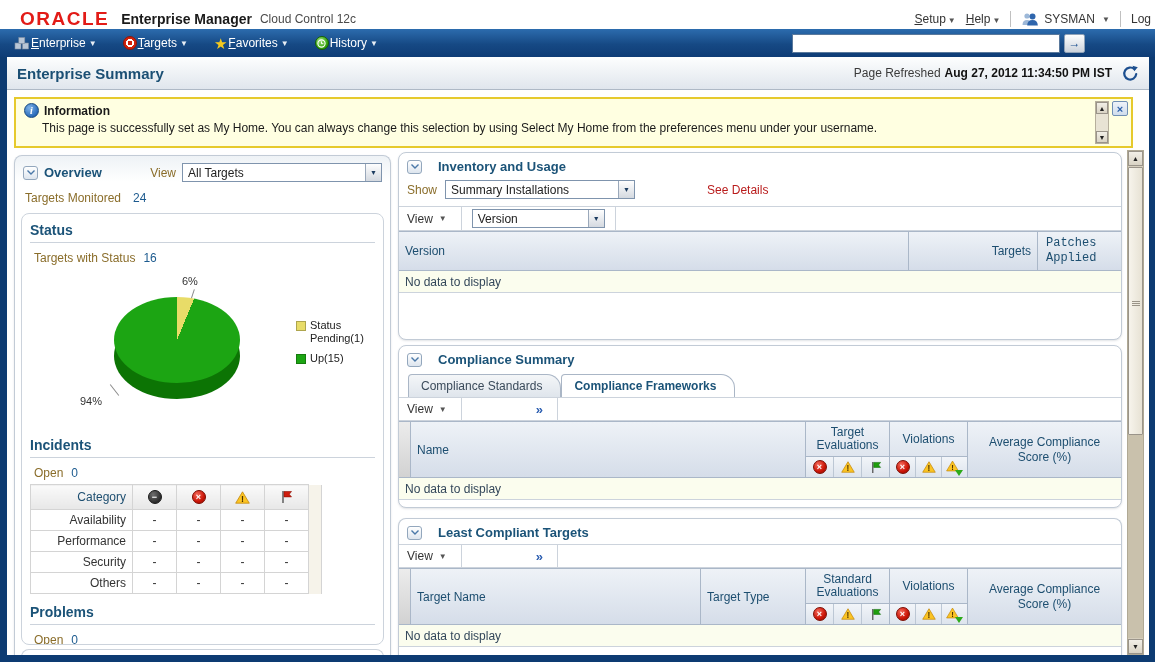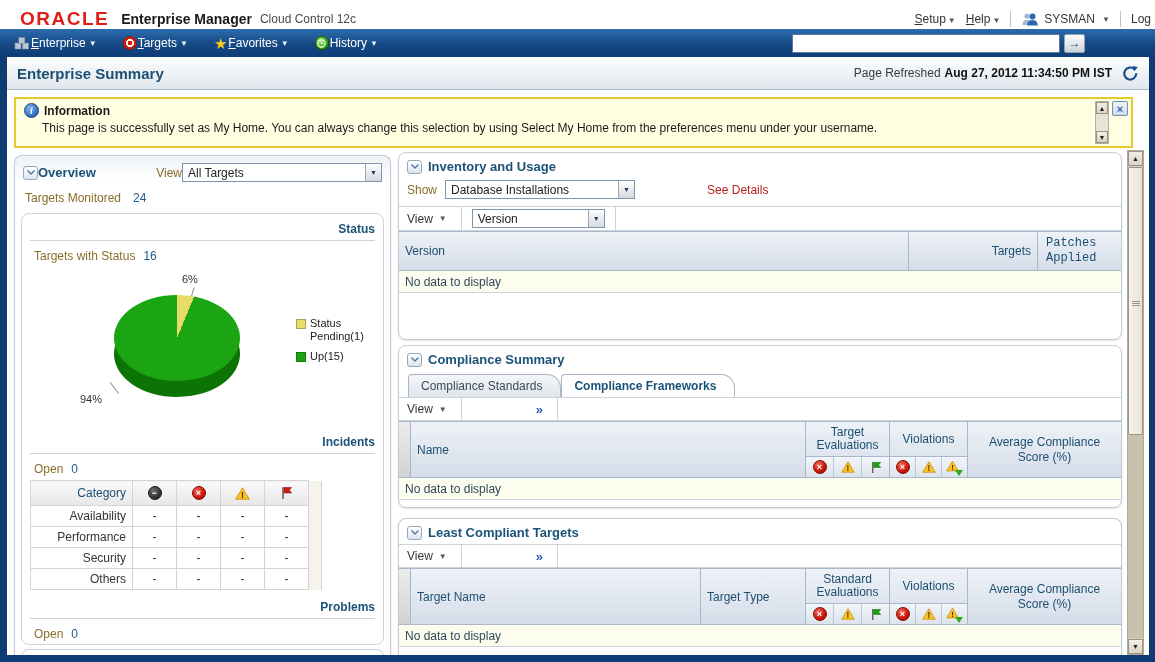--- a/index.html
+++ b/index.html
@@ -47,21 +47,21 @@
   .info-row1 { display:flex; align-items:center; gap:5px; padding:4px 0 0 8px; }
   .info-title { font-weight:bold; color:#1a1a1a; }
   .ic-info { width:15px; height:15px; border-radius:50%; background:radial-gradient(circle at 35% 30%,#7fb3e8,#2a6cbb 70%,#1b4f8f); border:1px solid #17497f; color:#fff; font-family:"Liberation Serif",serif; font-style:italic; font-weight:bold; font-size:10px; display:flex; align-items:center; justify-content:center; }
   .info-msg { padding:3px 0 0 26px; color:#1a1a1a; }
   .mini-scroll { position:absolute; right:22px; top:2px; bottom:2px; width:14px; background:#e8e3d4; border:1px solid #b6af9c; display:flex; flex-direction:column; justify-content:space-between; }
   .mini-btn { height:12px; background:linear-gradient(#f2efe7,#d9d3c4); border:1px solid #9a948a; font-size:7px; color:#222; display:flex; align-items:center; justify-content:center; }
   .close-btn { position:absolute; right:3px; top:2px; width:16px; height:15px; background:linear-gradient(#eef3f9,#cfdcec); border:1px solid #6f8fb4; border-radius:2px; color:#2a5fa8; font-weight:bold; font-size:11px; display:flex; align-items:center; justify-content:center; }
 
   
   .card { position:absolute; background:#fff; border:1px solid #c2cbd6; border-radius:8px; box-shadow:0 1px 2px rgba(90,100,115,.18); overflow:hidden; }
-  .card-hdr { display:flex; align-items:center; gap:6px; padding:6px 8px 4px 8px; }
+  .card-hdr { display:flex; align-items:center; gap:16px; padding:6px 8px 4px 8px; }
   .sec-title { font-weight:bold; font-size:13px; color:#1b5378; }
   .chev-btn { width:15px; height:14px; border:1px solid #93a7bd; border-radius:3px; background:linear-gradient(#fff,#dde5ee); display:flex; align-items:center; justify-content:center; flex:none; }
   .olive { color:#8a6d2a; }
   .bluev { color:#1d5b8f; }
   .link { color:#b91c1c; }
 
   .sel { display:inline-flex; align-items:center; height:19px; border:1px solid #7f94ad; background:#fff; }
   .sel .txt { flex:1; padding:0 5px; white-space:nowrap; overflow:hidden; }
   .sel .dbtn { width:16px; height:100%; border-left:1px solid #9aa8ba; background:linear-gradient(#fefefe,#d4d9e0); display:flex; align-items:center; justify-content:center; font-size:7px; color:#1c3c60; }
 
@@ -86,25 +86,25 @@
 
   
   .ic-crit,.ic-fatal { width:14px; height:14px; border-radius:50%; display:flex; align-items:center; justify-content:center; color:#fff; font-size:9px; font-weight:bold; line-height:1; flex:none; }
   .ic-crit { background:radial-gradient(circle at 35% 30%,#f4695a,#cb1507 60%,#8e0f04); border:1px solid #7c0d03; }
   .ic-fatal { background:radial-gradient(circle at 35% 30%,#6e6e6e,#2c2c2c 70%); border:1px solid #1d1d1d; }
   .ic-minor { position:relative; width:17px; height:15px; flex:none; }
   .ic-minor .arr { position:absolute; right:0; bottom:-1px; width:0; height:0; border-left:4px solid transparent; border-right:4px solid transparent; border-top:6px solid #2daa1a; }
 
   
   #overview-card { left:14px; top:155px; width:377px; height:500px; border-bottom:none; border-radius:8px 8px 0 0; background:linear-gradient(#eef2f6,#ffffff 26px); }
-  .ov-hdr { display:flex; align-items:center; padding:7px 8px 5px 8px; }
+  .ov-hdr { display:flex; align-items:center; gap:6px; padding:7px 8px 5px 8px; }
   .ov-hdr .sel { width:200px; }
   .kv { display:flex; gap:12px; padding:4px 10px 6px 10px; }
   .inner-box { margin:2px 6px 0 6px; border:1px solid #ccd3dc; border-radius:8px; padding:6px 8px; height:432px; overflow:hidden; background:#fff; }
-  .sub-title { font-weight:bold; font-size:12px; color:#1b5378; padding:2px 0 4px 0;text-align:right; }
+  .sub-title { font-weight:bold; font-size:14px; color:#1b5378; padding:2px 0 4px 0; }
   .hr { border-bottom:1px solid #ccd3dc; }
   .kv2 { display:flex; gap:8px; padding:8px 4px 2px 4px; }
 
   
   .pie-wrap { position:relative; height:168px; }
   .pie-side { position:absolute; left:84px; top:46px; width:126px; height:86px; border-radius:50%; background:#0c7404; }
   .pie-top  { position:absolute; left:84px; top:30px; width:126px; height:86px; border-radius:50%; }
   .pie-pct-top { position:absolute; left:152px; top:8px; font-size:11px; color:#333; }
   .pie-pct-bot { position:absolute; left:50px; top:128px; font-size:11px; color:#333; }
   .leader1 { position:absolute; left:162px; top:22px; width:1px; height:12px; background:#8a8a8a; transform:rotate(18deg); }
@@ -389,21 +389,21 @@
     <span class="chev-btn">
         <svg width="8" height="5" viewBox="0 0 8 5">
           <polyline points="0.5,0.5 4,4 7.5,0.5" fill="none" stroke="#4a78a8" stroke-width="1.4"></polyline>
         </svg>
       </span>
     <span class="sec-title">Inventory and Usage</span>
   </div>
   <div class="show-row">
     <span class="olive">Show</span>
     <span class="sel">
-        <span class="txt">Database Installations</span>
+        <span class="txt">Summary Installations</span>
         <span class="dbtn">▼</span>
       </span>
     <span class="link see-details">See Details</span>
   </div>
   <div class="toolbar">
     <span class="view-btn">
         <span>View</span>
         <span class="caret">▼</span>
       </span>
     <span class="tb-sep"></span>

